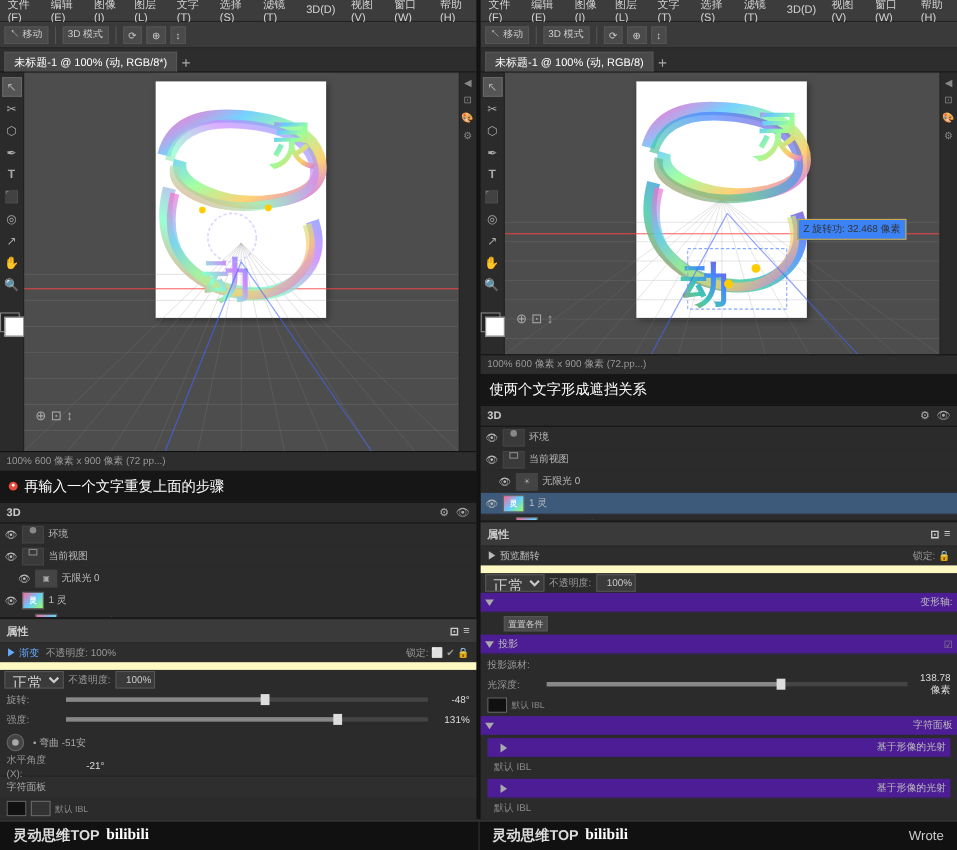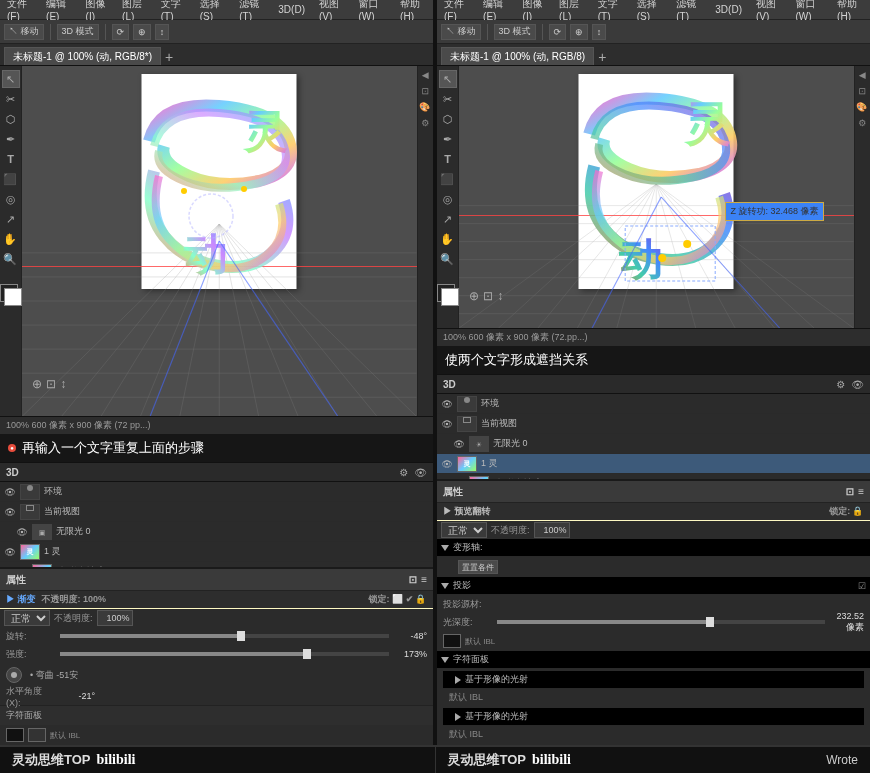--- a/index.html
+++ b/index.html
@@ -289,42 +289,41 @@
       white-space: nowrap;
     }
 
     
     .annotation-row {
       display: flex;
       align-items: center;
       gap: 6px;
       padding: 2px 6px;
       background: #2d2d2d;
-      border-bottom: 1px solid #fef9c3;
+      border-bottom: 7px solid #fef9c3;
       font-size: 9px;
       color: #aaa;
-      font-weight: bold;
     }
 
     
     .blend-row {
       display: flex;
       align-items: center;
       height: 18px;
       padding: 0 4px;
       gap: 4px;
       font-size: 9px;
       color: #bbb;
     }
 
     .select-box {
       background: #3a3a3a;
       border: 1px solid #555;
       color: #ccc;
-      font-size: 10px;
+      font-size: 14px;
       padding: 0 2px;
       height: 16px;
     }
 
     .opacity-input {
       background: #3a3a3a;
       border: 1px solid #555;
       color: #ccc;
       font-size: 9px;
       width: 36px;
@@ -342,30 +341,31 @@
       font-size: 7px;
       display: flex;
       align-items: center;
       justify-content: center;
       color: white;
       font-weight: bold;
     }
 
     
     .prop-section-header {
-      background: #000000;
+      background: #4c1d95;
       height: 18px;
       display: flex;
       align-items: center;
       padding: 0 4px;
       gap: 4px;
       font-size: 9px;
       color: #bbb;
       cursor: pointer;
       border-bottom: 1px solid #2a2a2a;
+      justify-content: space-between;
     }
 
     .triangle-right { 
       width: 0; height: 0;
       border-top: 4px solid transparent;
       border-bottom: 4px solid transparent;
       border-left: 6px solid #aaa;
     }
 
     .triangle-down {
@@ -706,21 +706,21 @@
           </div>
         </div>
 
         <div class="prop-row">
           <span class="prop-label">强度:</span>
           <div style="flex:1;display:flex;align-items:center;gap:3px;">
             <div style="flex:1;height:4px;background:#444;position:relative;">
               <div style="width:75%;height:100%;background:#888;"></div>
               <div style="position:absolute;top:-3px;left:75%;width:8px;height:10px;background:#ddd;transform:translateX(-50%);"></div>
             </div>
-            <span class="prop-value">173%</span>
+            <span class="prop-value">131%</span>
           </div>
         </div>
 
         <div style="padding:4px 6px;display:flex;align-items:center;gap:8px;">
           <div style="width:16px;height:16px;border-radius:50%;background:#444;border:1px solid #666;display:flex;align-items:center;justify-content:center;">
             <div style="width:6px;height:6px;background:#aaa;border-radius:50%;"></div>
           </div>
           <span style="font-size:9px;color:#aaa;">• 弯曲  -51安</span>
         </div>
 
@@ -972,21 +972,21 @@
         <div class="prop-row">
           <span class="prop-label">投影源材:</span>
         </div>
 
         <div class="prop-row">
           <span class="prop-label">光深度:</span>
           <div style="flex:1;height:4px;background:#444;position:relative;">
             <div style="width:65%;height:100%;background:#888;"></div>
             <div style="position:absolute;top:-3px;left:65%;width:8px;height:10px;background:#ddd;transform:translateX(-50%);"></div>
           </div>
-          <span class="prop-value">232.52 像素</span>
+          <span class="prop-value">138.78 像素</span>
         </div>
 
         <div style="padding:3px 6px;display:flex;align-items:center;gap:4px;">
           <div class="color-small" style="background:#111;"></div>
           <span style="font-size:8px;color:#888;">默认 IBL</span>
         </div>
 
         <div class="prop-section-header">
           <div class="triangle-down"></div>
           <span>字符面板</span>

